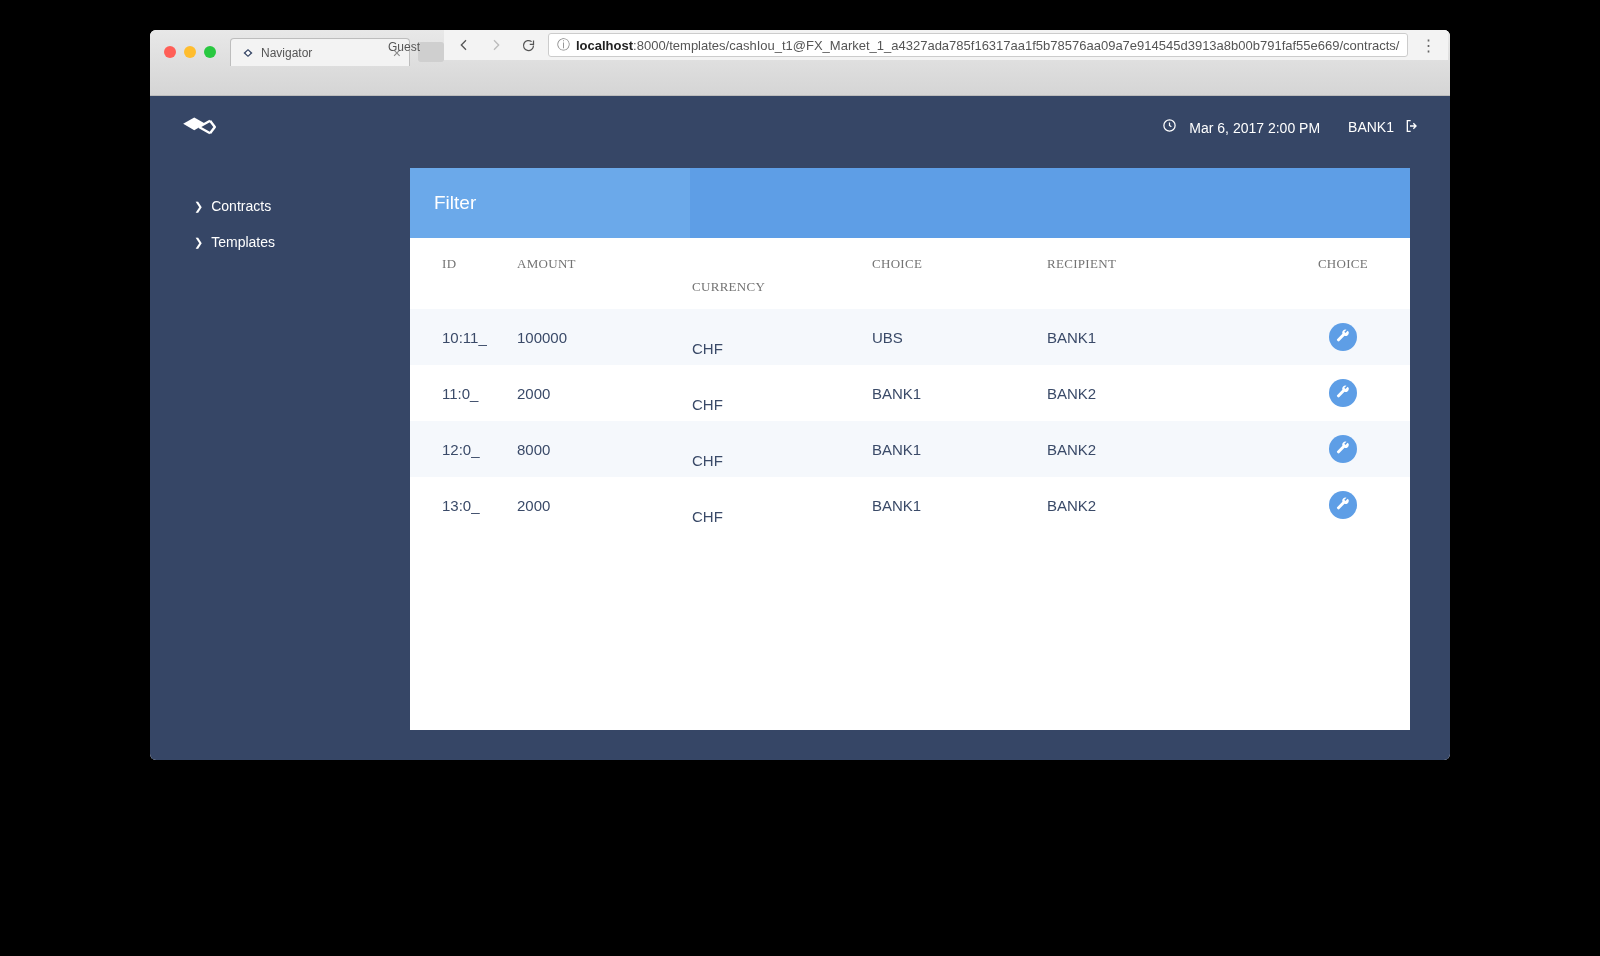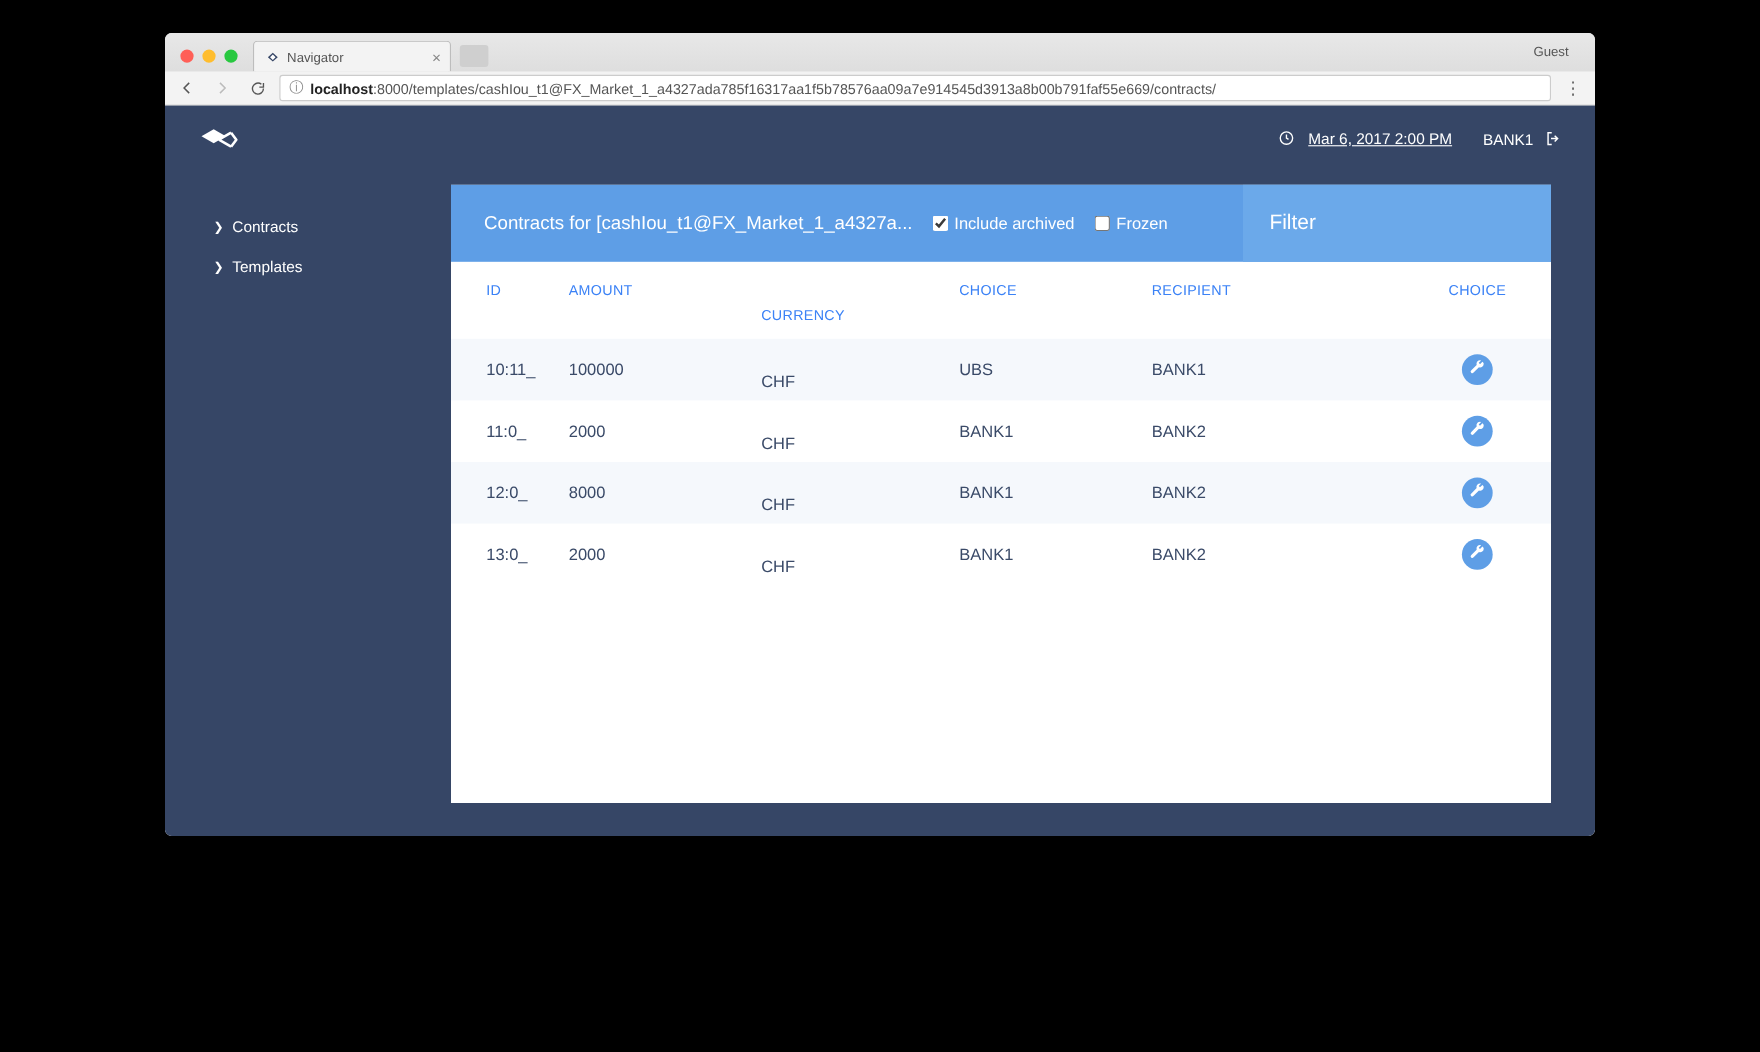--- a/index.html
+++ b/index.html
@@ -21,21 +21,20 @@
     box-shadow: 0 20px 60px rgba(0,0,0,0.5);
     display: flex;
     flex-direction: column;
   }
   
   .chrome-top {
     background: #d9d9d9;
     background: linear-gradient(#e8e8e8, #d5d5d5);
     height: 66px;
     display: flex;
-    flex-direction: column;
     border-bottom: 1px solid #bdbdbd;
   }
   .tab-strip {
     height: 36px;
     display: flex;
     align-items: flex-end;
     padding-left: 10px;
     position: relative;
   }
   .traffic {
@@ -141,21 +140,21 @@
   .brand {
     width: 38px; height: 38px;
     display:flex;align-items:center;justify-content:center;
   }
   .top-right {
     display: flex;
     align-items: center;
     gap: 28px;
     font-size: 14px;
   }
-  .top-right .dt { display:flex; gap:12px; align-items:flex-start;text-decoration:underline; }
+  .top-right .dt { display:flex; gap:12px; align-items:flex-end; }
   .top-right .user { display:flex; gap:10px; align-items:center; font-weight:500;}
   .content-row {
     flex:1;
     display:flex;
     overflow:hidden;
     padding: 0 0 30px 0;
   }
   .sidebar {
     width: 260px;
     padding: 30px 0 0 44px;
@@ -223,23 +222,24 @@
     align-items: center;
   }
   .table {
     flex:1;
     font-size: 15px;
     color: #3a4a68;
   }
   .thead {
     display:flex;
     padding: 18px 32px 14px;
-    color: #3b82f6;
+    color: #737373;
     font-size: 13px;
     letter-spacing: 0.3px;
+    font-family: Liberation Serif, serif;
   }
   .col-id { width: 75px; }
   .col-amount { width: 175px; }
   .col-currency { width: 180px; margin-top: 23px; }
   .col-obligor { width: 175px; }
   .col-recipient { flex:1; }
   .col-choice { width: 70px; text-align:center; }
   .trow {
     display:flex;
     align-items:center;
@@ -344,31 +344,20 @@
           <span>Contracts</span>
         </div>
         <div class="sidebar-item">
           <span class="chev">❯</span>
           <span>Templates</span>
         </div>
       </div>
 
       <div class="main">
         <div class="panel-header">
-          <div class="panel-header-left">
-            <span class="panel-title">Contracts for [cashIou_t1@FX_Market_1_a4327a...</span>
-            <label class="chk">
-              <input type="checkbox" checked="" style="">
-              <span>Include archived</span>
-            </label>
-            <label class="chk">
-              <input type="checkbox" style="">
-              <span>Frozen</span>
-            </label>
-          </div>
           <div class="filter-cell">
             <span>Filter</span>
           </div>
         </div>
 
         <div class="table">
           <div class="thead">
             <div class="col-id">ID</div>
             <div class="col-amount">AMOUNT</div>
             <div class="col-currency">CURRENCY</div>

